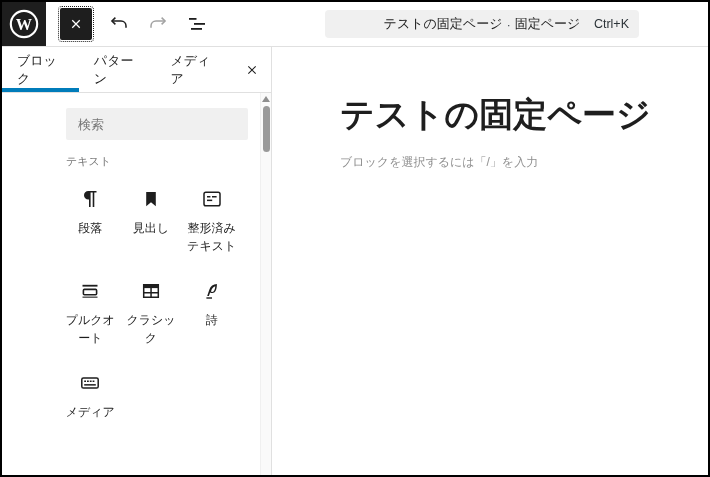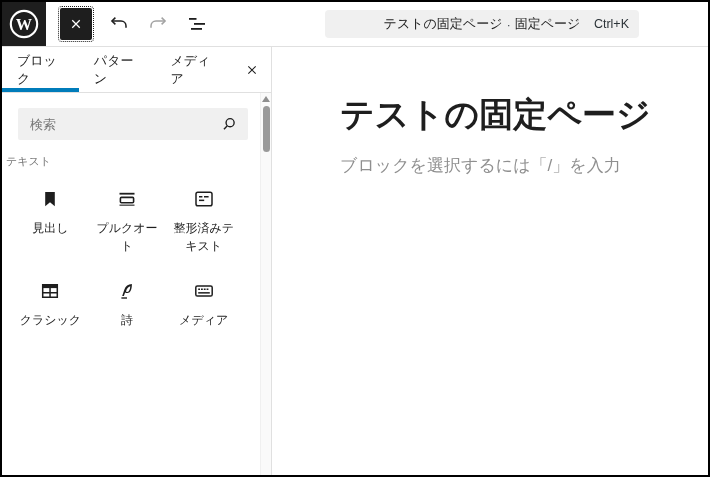--- a/index.html
+++ b/index.html
@@ -20,40 +20,40 @@
   .doc-bar .sep{margin:0 4px;color:#50575e;}
   .doc-bar .shortcut{position:absolute;right:10px;font-size:12.5px;color:#2c3338;text-align:right;}
   
   .editor-body{display:flex;height:428px;}
   .sidebar{width:270px;border-right:1px solid var(--border);display:flex;flex-direction:column;background:#fff;}
   .tabs{height:46px;border-bottom:1px solid var(--border);display:flex;align-items:stretch;flex:0 0 auto;}
   .tab{padding:0 15px;display:flex;align-items:center;font-size:13px;cursor:pointer;position:relative;}
   .tab.active{box-shadow:inset 0 -4px 0 var(--accent);font-weight:400;}
   .tabs-close{margin-left:auto;width:44px;display:flex;align-items:center;justify-content:center;cursor:pointer;}
   .scrollwrap{flex:1;position:relative;overflow:hidden;}
-  .scrollcontent{position:absolute;left:0;top:0;right:11px;bottom:0;}
+  .scrollcontent{position:absolute;left:0;top:0;right:11px;bottom:0;padding-left:48px;}
   
   .vscroll{position:absolute;right:0;top:0;bottom:0;width:11px;background:#fafafa;border-left:1px solid #f0f0f0;}
   .vscroll .up{position:absolute;top:3px;left:1px;width:0;height:0;border-left:4.5px solid transparent;border-right:4.5px solid transparent;border-bottom:6px solid #8f8f8f;cursor:pointer;}
   .vscroll .thumb{position:absolute;top:13px;left:1.5px;width:7px;height:46px;background:#9a9a9a;border-radius:4px;cursor:pointer;}
   
   .search{margin:15px 12px 0 16px;height:32px;background:var(--field);border-radius:2px;display:flex;align-items:center;padding:0 8px 0 10px;}
   .search input{border:none;background:transparent;outline:none;flex:1;font-size:13px;color:var(--text);font-family:inherit;}
   .search input::placeholder{color:#757575;}
-  .section-label{margin:14px 4px 2px;font-size:11px;color:#757575;}
+  .section-label{margin:14px 16px 2px;font-size:11px;color:#757575;}
   
   .block-grid{display:grid;grid-template-columns:repeat(3,1fr);margin:6px 18px 0 10px;}
   .block-item{display:flex;flex-direction:column;align-items:center;padding:12px 2px 12px;cursor:pointer;border-radius:2px;}
   .block-item .bicon{width:24px;height:24px;}
   .block-item .blabel{margin-top:8px;font-size:12px;line-height:1.5;color:var(--text);text-align:center;}
   
   .canvas{flex:1;background:#fff;overflow:hidden;}
   .canvas-inner{width:300px;margin:47px auto 0;}
   .post-title{font-size:34px;font-weight:700;color:var(--text);white-space:nowrap;line-height:1.2;cursor:text;}
-  .post-placeholder{margin-top:19px;font-size:17px;color:#8f8f8f;white-space:nowrap;cursor:text;}
+  .post-placeholder{margin-top:19px;font-size:12px;color:#8f8f8f;white-space:nowrap;cursor:text;}
   svg{display:block;}
 </style>
 </head>
 <body>
 
 <div class="frame" style="--accent: #007cba; --text: #1e1e1e; --border: #e0e0e0; --field: #f0f0f0;">
 
   <div class="topbar">
     <div class="wp-logo">
       <span>
@@ -133,48 +133,56 @@
             <span>
               <svg width="22" height="22" viewBox="0 0 24 24">
                 <circle cx="13.2" cy="10.6" r="4.4" fill="none" stroke="#1e1e1e" stroke-width="1.5"></circle>
                 <line x1="9.9" y1="14.1" x2="6.5" y2="17.7" stroke="#1e1e1e" stroke-width="1.5"></line>
               </svg>
             </span>
           </div>
           <div class="section-label">テキスト</div>
           <div class="block-grid">
 
+          <div class="block-item">
+                <span class="bicon">
+                  <svg width="24" height="24" viewBox="0 0 24 24" fill="#1e1e1e">
+                    <path d="M18.5 4h-8.2C7.9 4 6 5.9 6 8.3s1.9 4.3 4.3 4.3h.7V20h1.6V5.6h2.1V20h1.6V5.6h2.2V4z"></path>
+                  </svg>
+                </span>
+                <span class="blabel">段落</span>
+              </div>
               <div class="block-item">
                 <span class="bicon">
                   <svg width="24" height="24" viewBox="0 0 24 24" fill="#1e1e1e">
                     <path d="M7.2 5h9.6v14.2l-4.8-3.9-4.8 3.9z"></path>
                   </svg>
                 </span>
                 <span class="blabel">見出し</span>
-              </div>
-              <div class="block-item">
-                <span class="bicon">
-                  <svg width="24" height="24" viewBox="0 0 24 24" fill="#1e1e1e">
-                    <rect x="4.5" y="5.8" width="15" height="1.8"></rect>
-                    <rect x="5.4" y="10.4" width="13.2" height="5.4" rx="1" fill="none" stroke="#1e1e1e" stroke-width="1.6"></rect>
-                    <rect x="4.5" y="17.6" width="15" height="1.1"></rect>
-                  </svg>
-                </span>
-                <span class="blabel">プルクオート</span>
               </div>
               <div class="block-item">
                 <span class="bicon">
                   <svg width="24" height="24" viewBox="0 0 24 24" fill="#1e1e1e">
                     <rect x="4" y="5.2" width="16" height="13.6" rx="1.8" fill="none" stroke="#1e1e1e" stroke-width="1.5"></rect>
                     <rect x="7" y="9" width="3.4" height="1.5"></rect>
                     <rect x="12" y="9" width="4.6" height="1.5"></rect>
                     <rect x="7" y="12.6" width="5.2" height="1.5"></rect>
                   </svg>
                 </span>
                 <span class="blabel">整形済みテキスト</span>
+              </div>
+              <div class="block-item">
+                <span class="bicon">
+                  <svg width="24" height="24" viewBox="0 0 24 24" fill="#1e1e1e">
+                    <rect x="4.5" y="5.8" width="15" height="1.8"></rect>
+                    <rect x="5.4" y="10.4" width="13.2" height="5.4" rx="1" fill="none" stroke="#1e1e1e" stroke-width="1.6"></rect>
+                    <rect x="4.5" y="17.6" width="15" height="1.1"></rect>
+                  </svg>
+                </span>
+                <span class="blabel">プルクオート</span>
               </div>
               <div class="block-item">
                 <span class="bicon">
                   <svg width="24" height="24" viewBox="0 0 24 24" fill="#1e1e1e">
                     <path d="M4.7 5.7h14.6v12.6H4.7z" fill="none" stroke="#1e1e1e" stroke-width="1.5"></path>
                     <rect x="4.7" y="5.7" width="14.6" height="3.4"></rect>
                     <rect x="11.3" y="5.7" width="1.5" height="12.6"></rect>
                     <rect x="4.7" y="13" width="14.6" height="1.5"></rect>
                   </svg>
                 </span>

